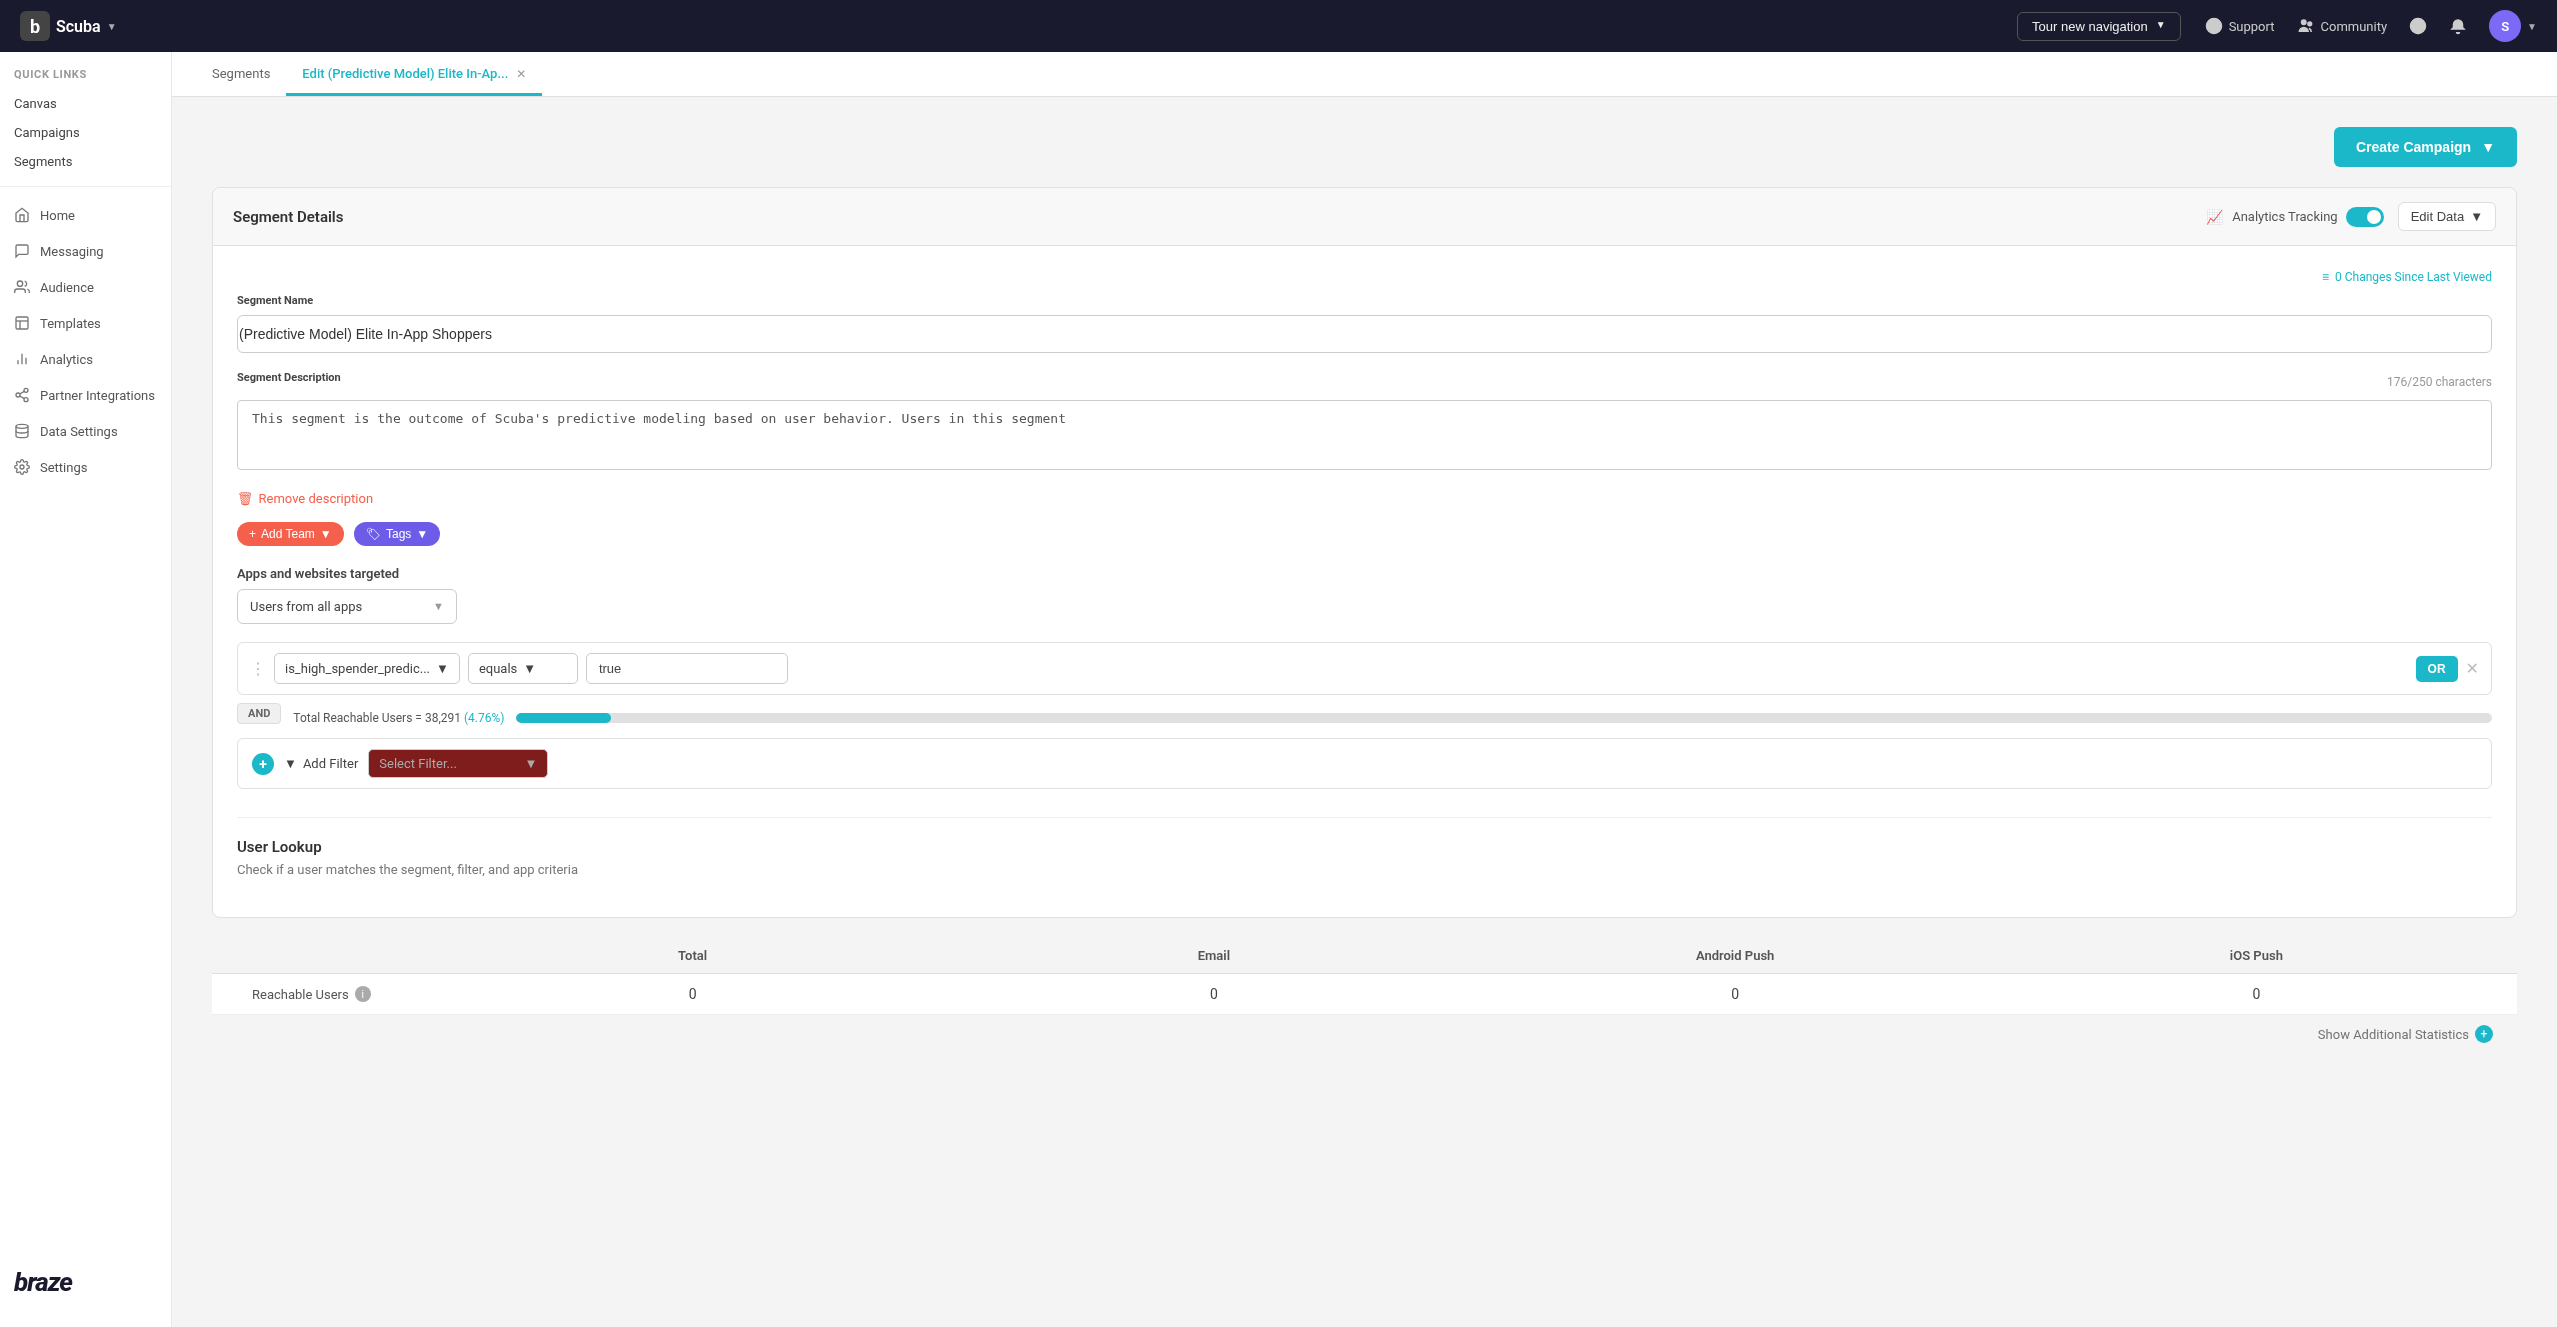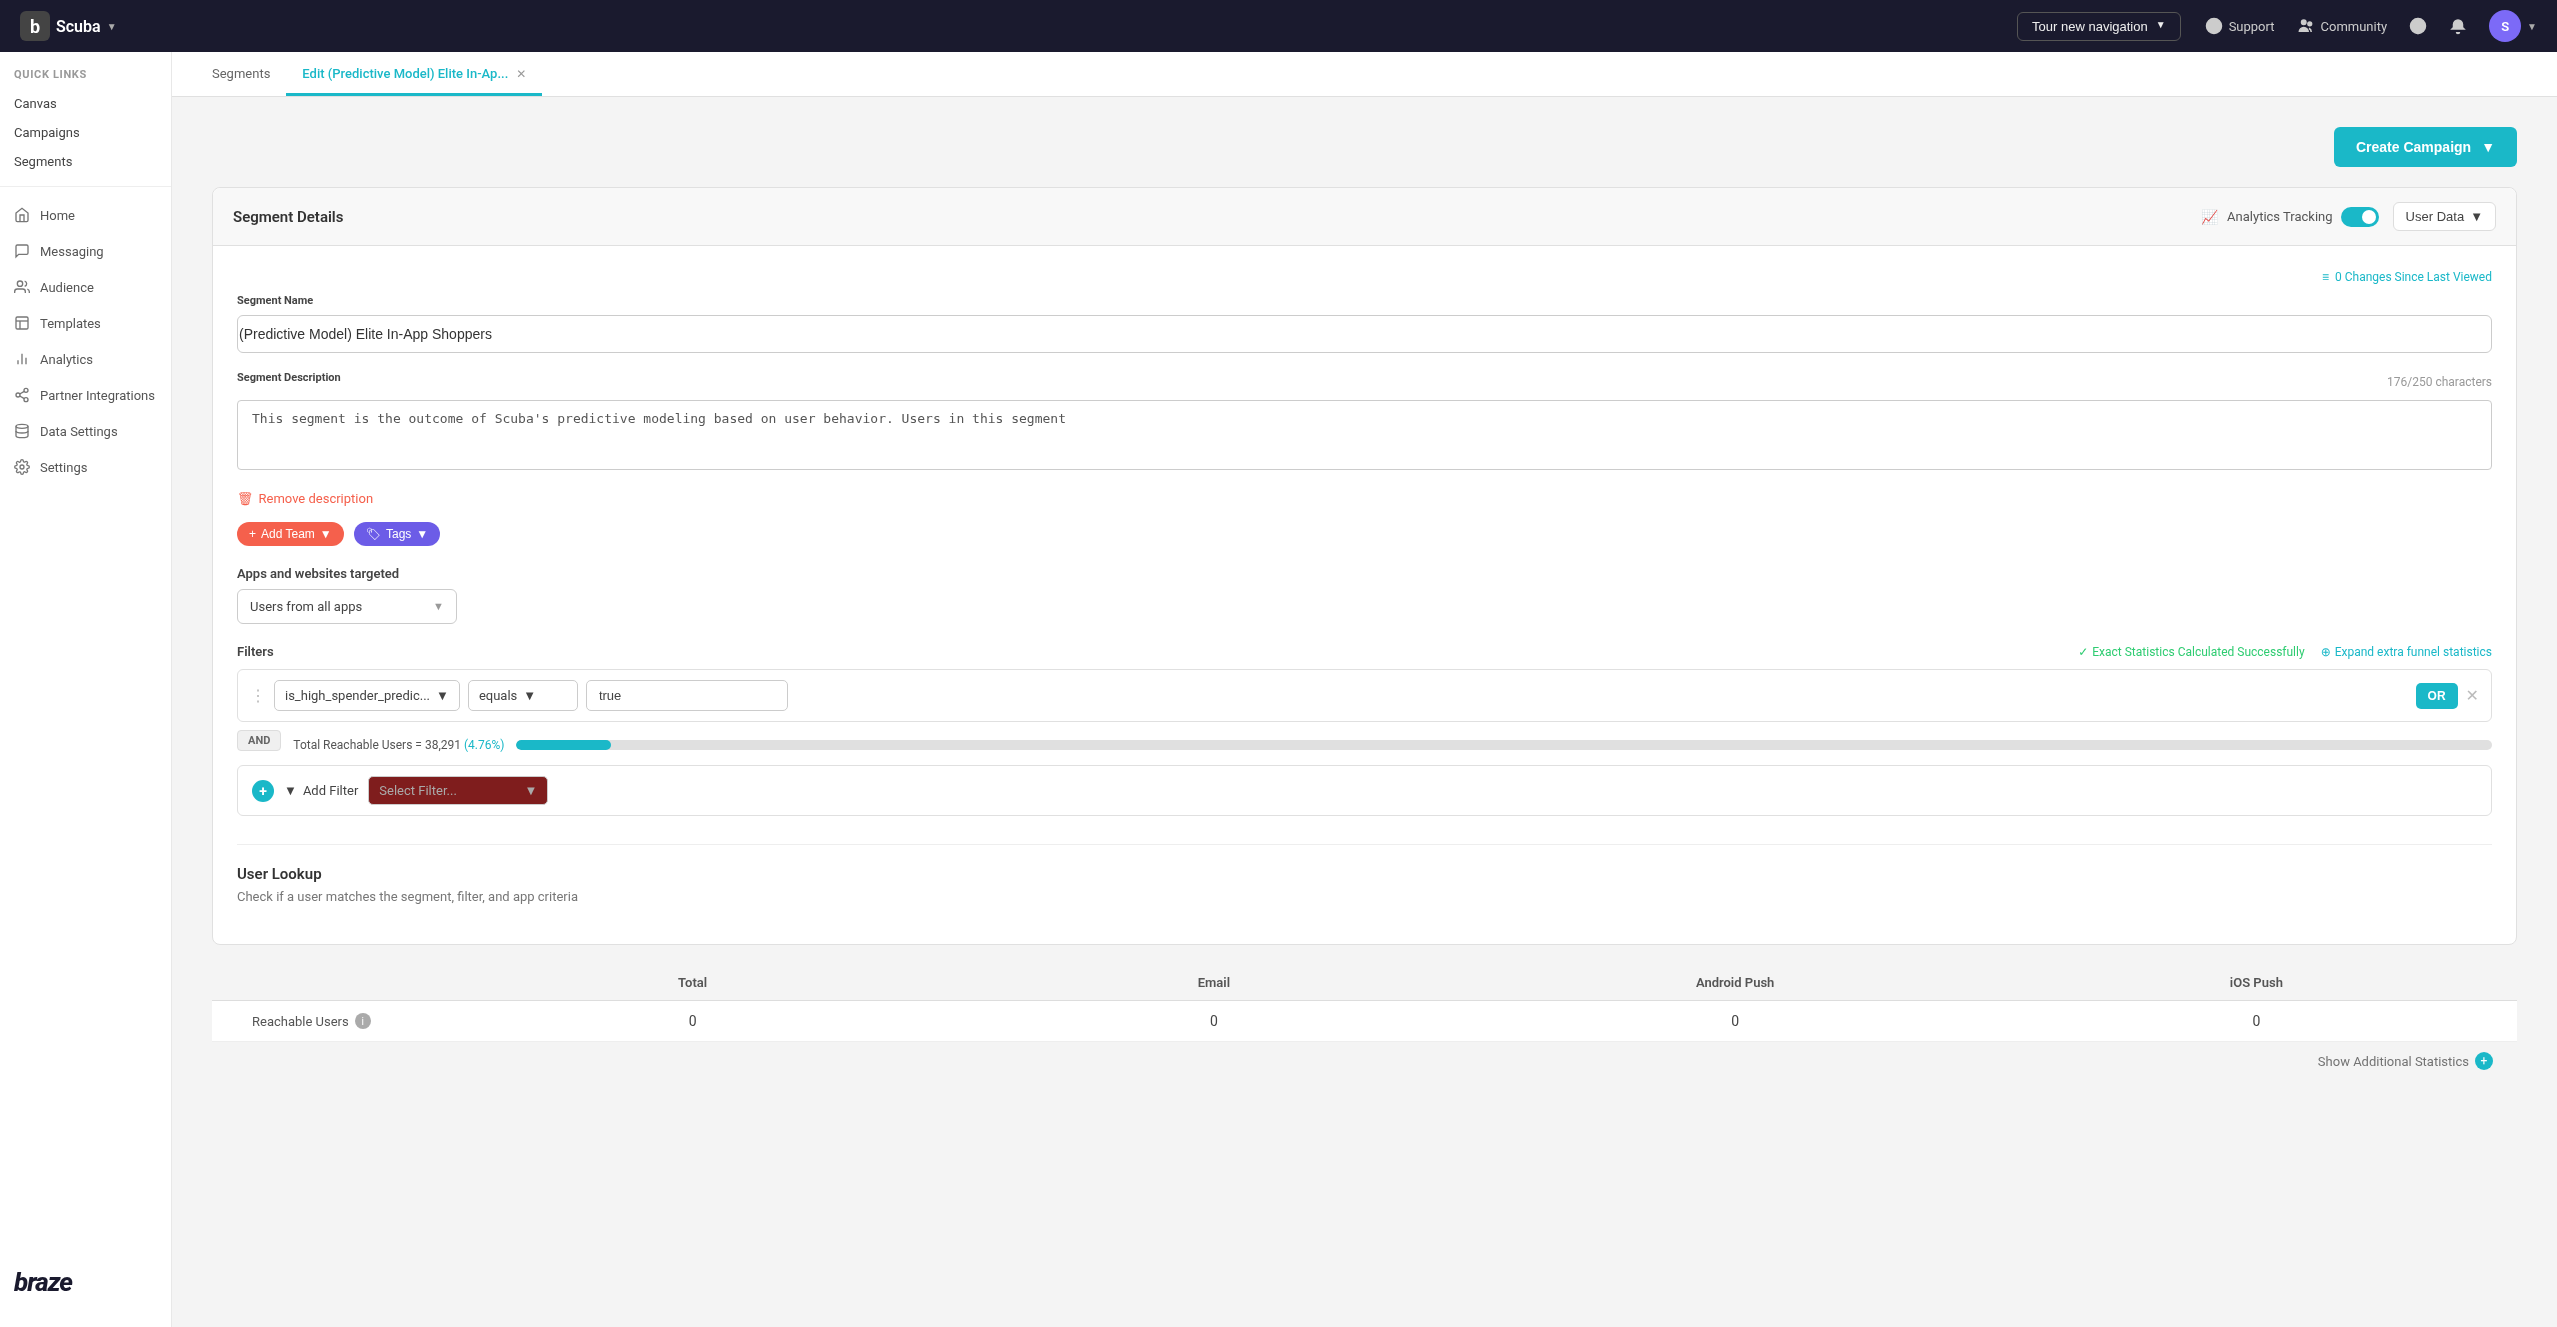--- a/index.html
+++ b/index.html
@@ -698,21 +698,21 @@
 
         <div class="card-header">
           <span class="card-header-title">Segment Details</span>
           <div class="card-header-right">
             <div class="analytics-tracking">
               <span class="analytics-icon">📈</span>
               <span>Analytics Tracking</span>
               <div class="toggle"></div>
             </div>
             <button class="user-data-btn">
-              <span>User Data</span>
+              <span>Edit Data</span>
               <span>▼</span>
             </button>
           </div>
         </div>
 
         <div class="card-body">
 
           <div style="display:flex; justify-content:flex-end; margin-bottom:10px;">
             <div class="changes-badge">
               <span>≡</span>
@@ -752,33 +752,20 @@
           </div>
 
           <div class="field-group">
             <div class="apps-label">Apps and websites targeted</div>
             <div class="select-dropdown">
               <span>Users from all apps</span>
               <span class="caret">▼</span>
             </div>
           </div>
 
-          <div class="filters-header">
-            <span class="filters-title">Filters</span>
-            <div class="filters-links">
-              <span class="exact-stats-link">
-                <span>✓</span>
-                <span>Exact Statistics Calculated Successfully</span>
-              </span>
-              <span class="expand-link">
-                <span>⊕</span>
-                <span>Expand extra funnel statistics</span>
-              </span>
-            </div>
-          </div>
 
           <div class="filter-row">
             <span class="filter-drag">⋮</span>
             <div class="filter-select">
               <span>is_high_spender_predic...</span>
               <span>▼</span>
             </div>
             <div class="filter-op">
               <span>equals</span>
               <span>▼</span>

